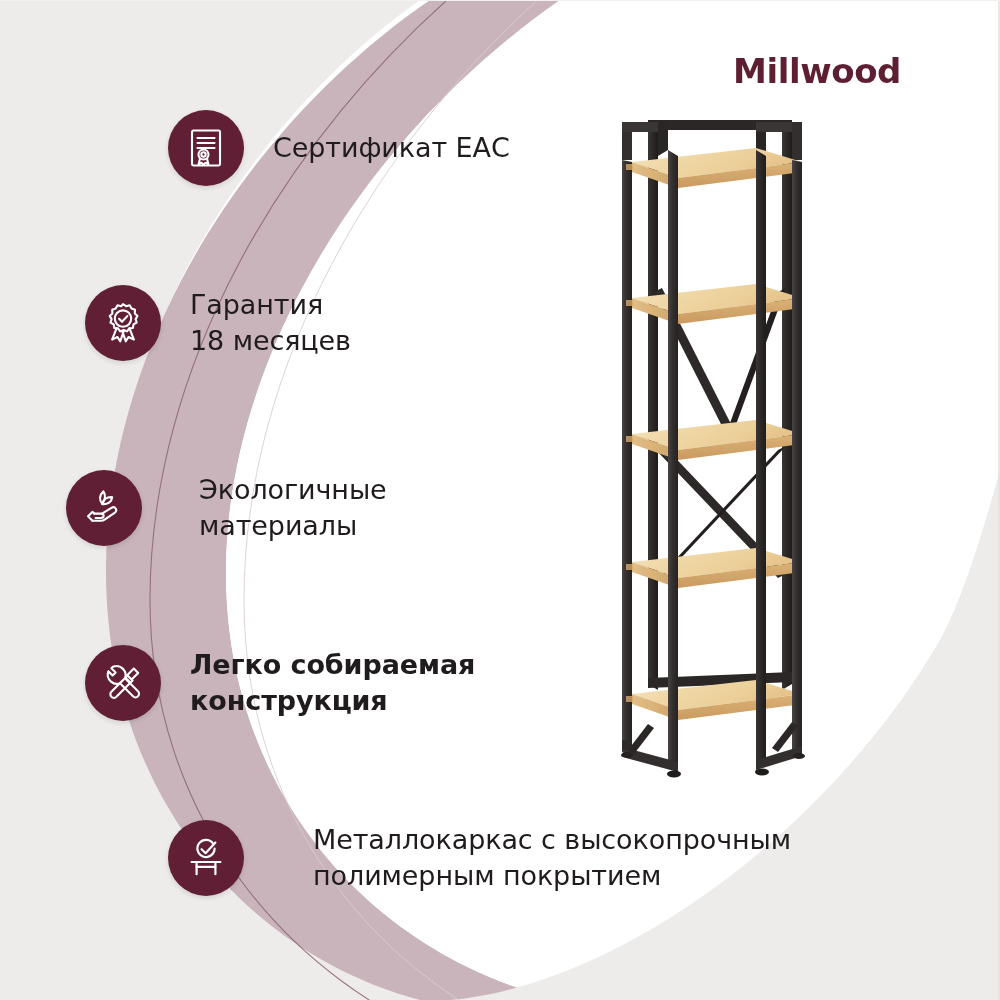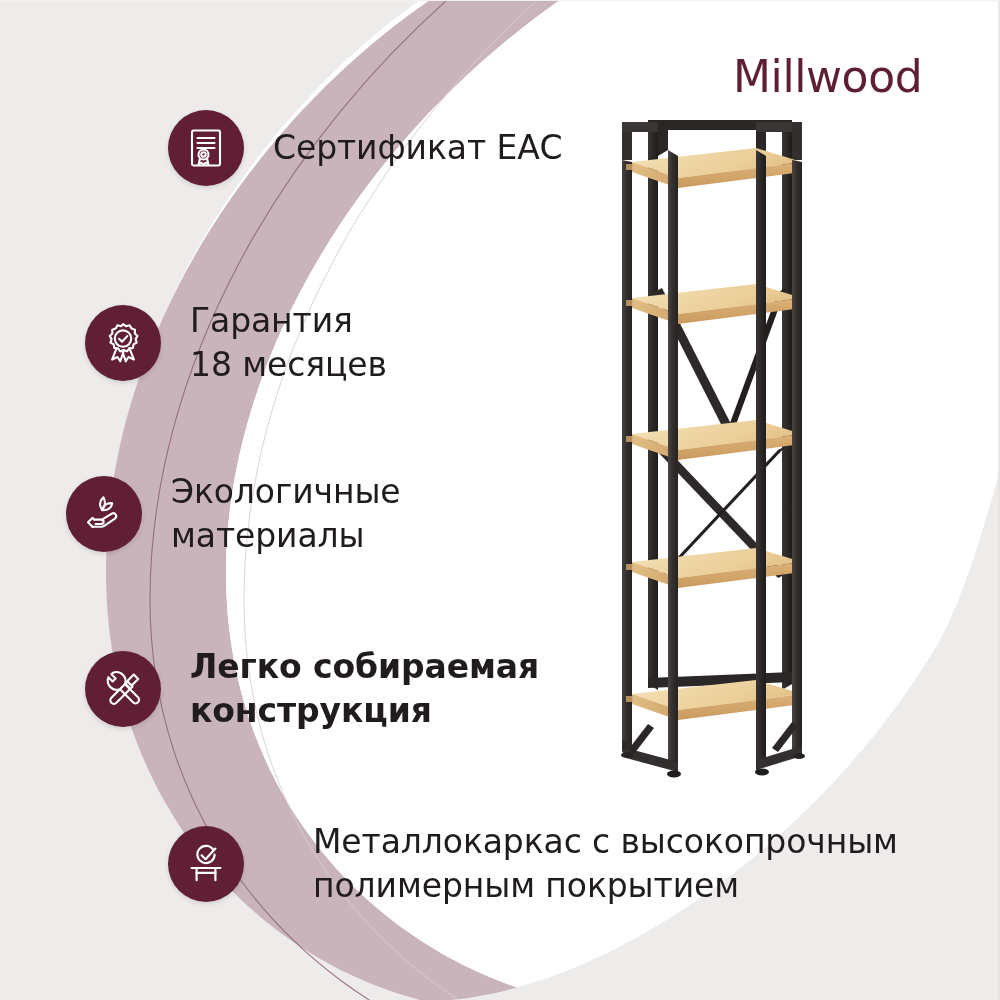--- a/index.html
+++ b/index.html
@@ -26,22 +26,22 @@
     width: 1000px;
     height: 1000px;
     display: block;
   }
 
   
   .logo {
     position: absolute;
     left: 733px;
     top: 51px;
-    font-size: 44px;
-    font-weight: normal;
+    font-size: 34px;
+    font-weight: bold;
     letter-spacing: -0.4px;
     color: #5e1f33;
     font-family: "DejaVu Sans", sans-serif;
     white-space: nowrap;
   }
 
   
   .features {
     position: absolute;
     inset: 0;
@@ -58,32 +58,32 @@
     background: #601f35;
     flex: 0 0 76px;
     display: flex;
     align-items: center;
     justify-content: center;
     box-shadow: 0 2px 5px rgba(0,0,0,0.12);
   }
   .feature-icon svg { display: block; }
   .feature-text {
     margin-left: 29px;
-    font-size: 33px;
+    font-size: 27px;
     line-height: 1.32;
     color: #201c1d;
     white-space: pre-line;
     font-family: "DejaVu Sans", sans-serif;
     letter-spacing: -0.1px;
   }
 
   
   .f0 { left: 168px; top: 110px; }
-  .f1 { left:  85px; top: 299px; justify-content: flex-end; }
-  .f2 { left:  66px; top: 470px; }
+  .f1 { left:  85px; top: 285px; justify-content: flex-end; }
+  .f2 { left:  66px; top: 470px; gap: 28px; }
   .f3 { left:  85px; top: 645px; font-weight: bold; }
   .f4 { left: 168px; top: 820px; gap: 40px; }
 
   
   .product {
     position: absolute;
     left: 596px;
     top: 100px;
     width: 240px;
     height: 700px;

